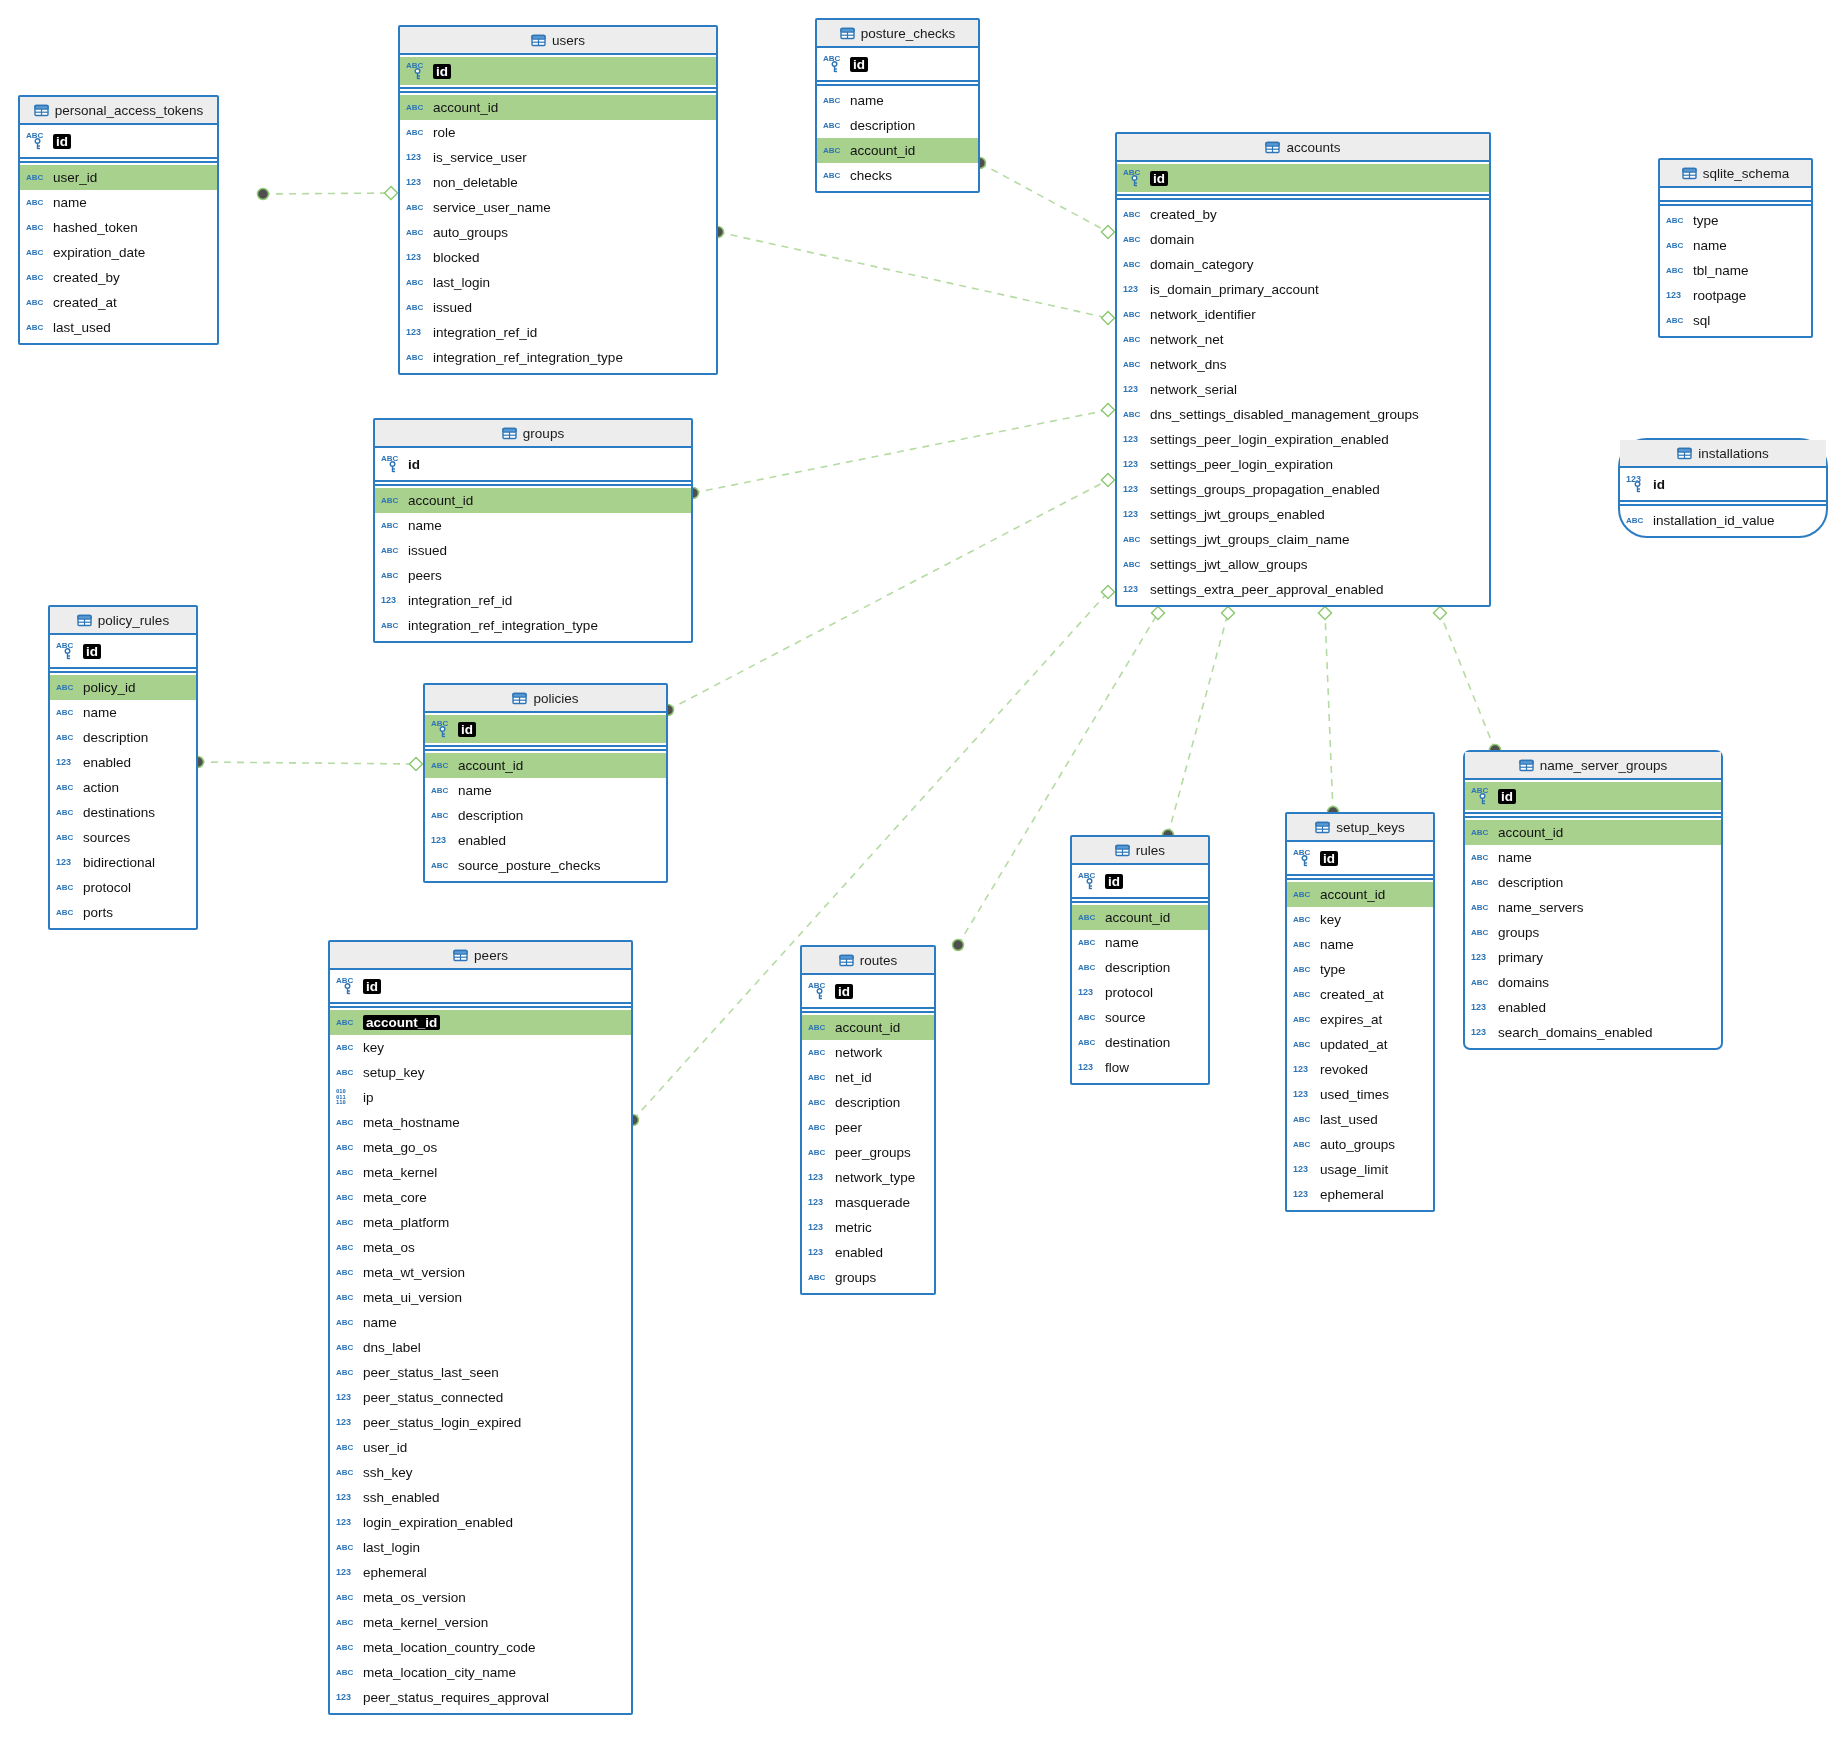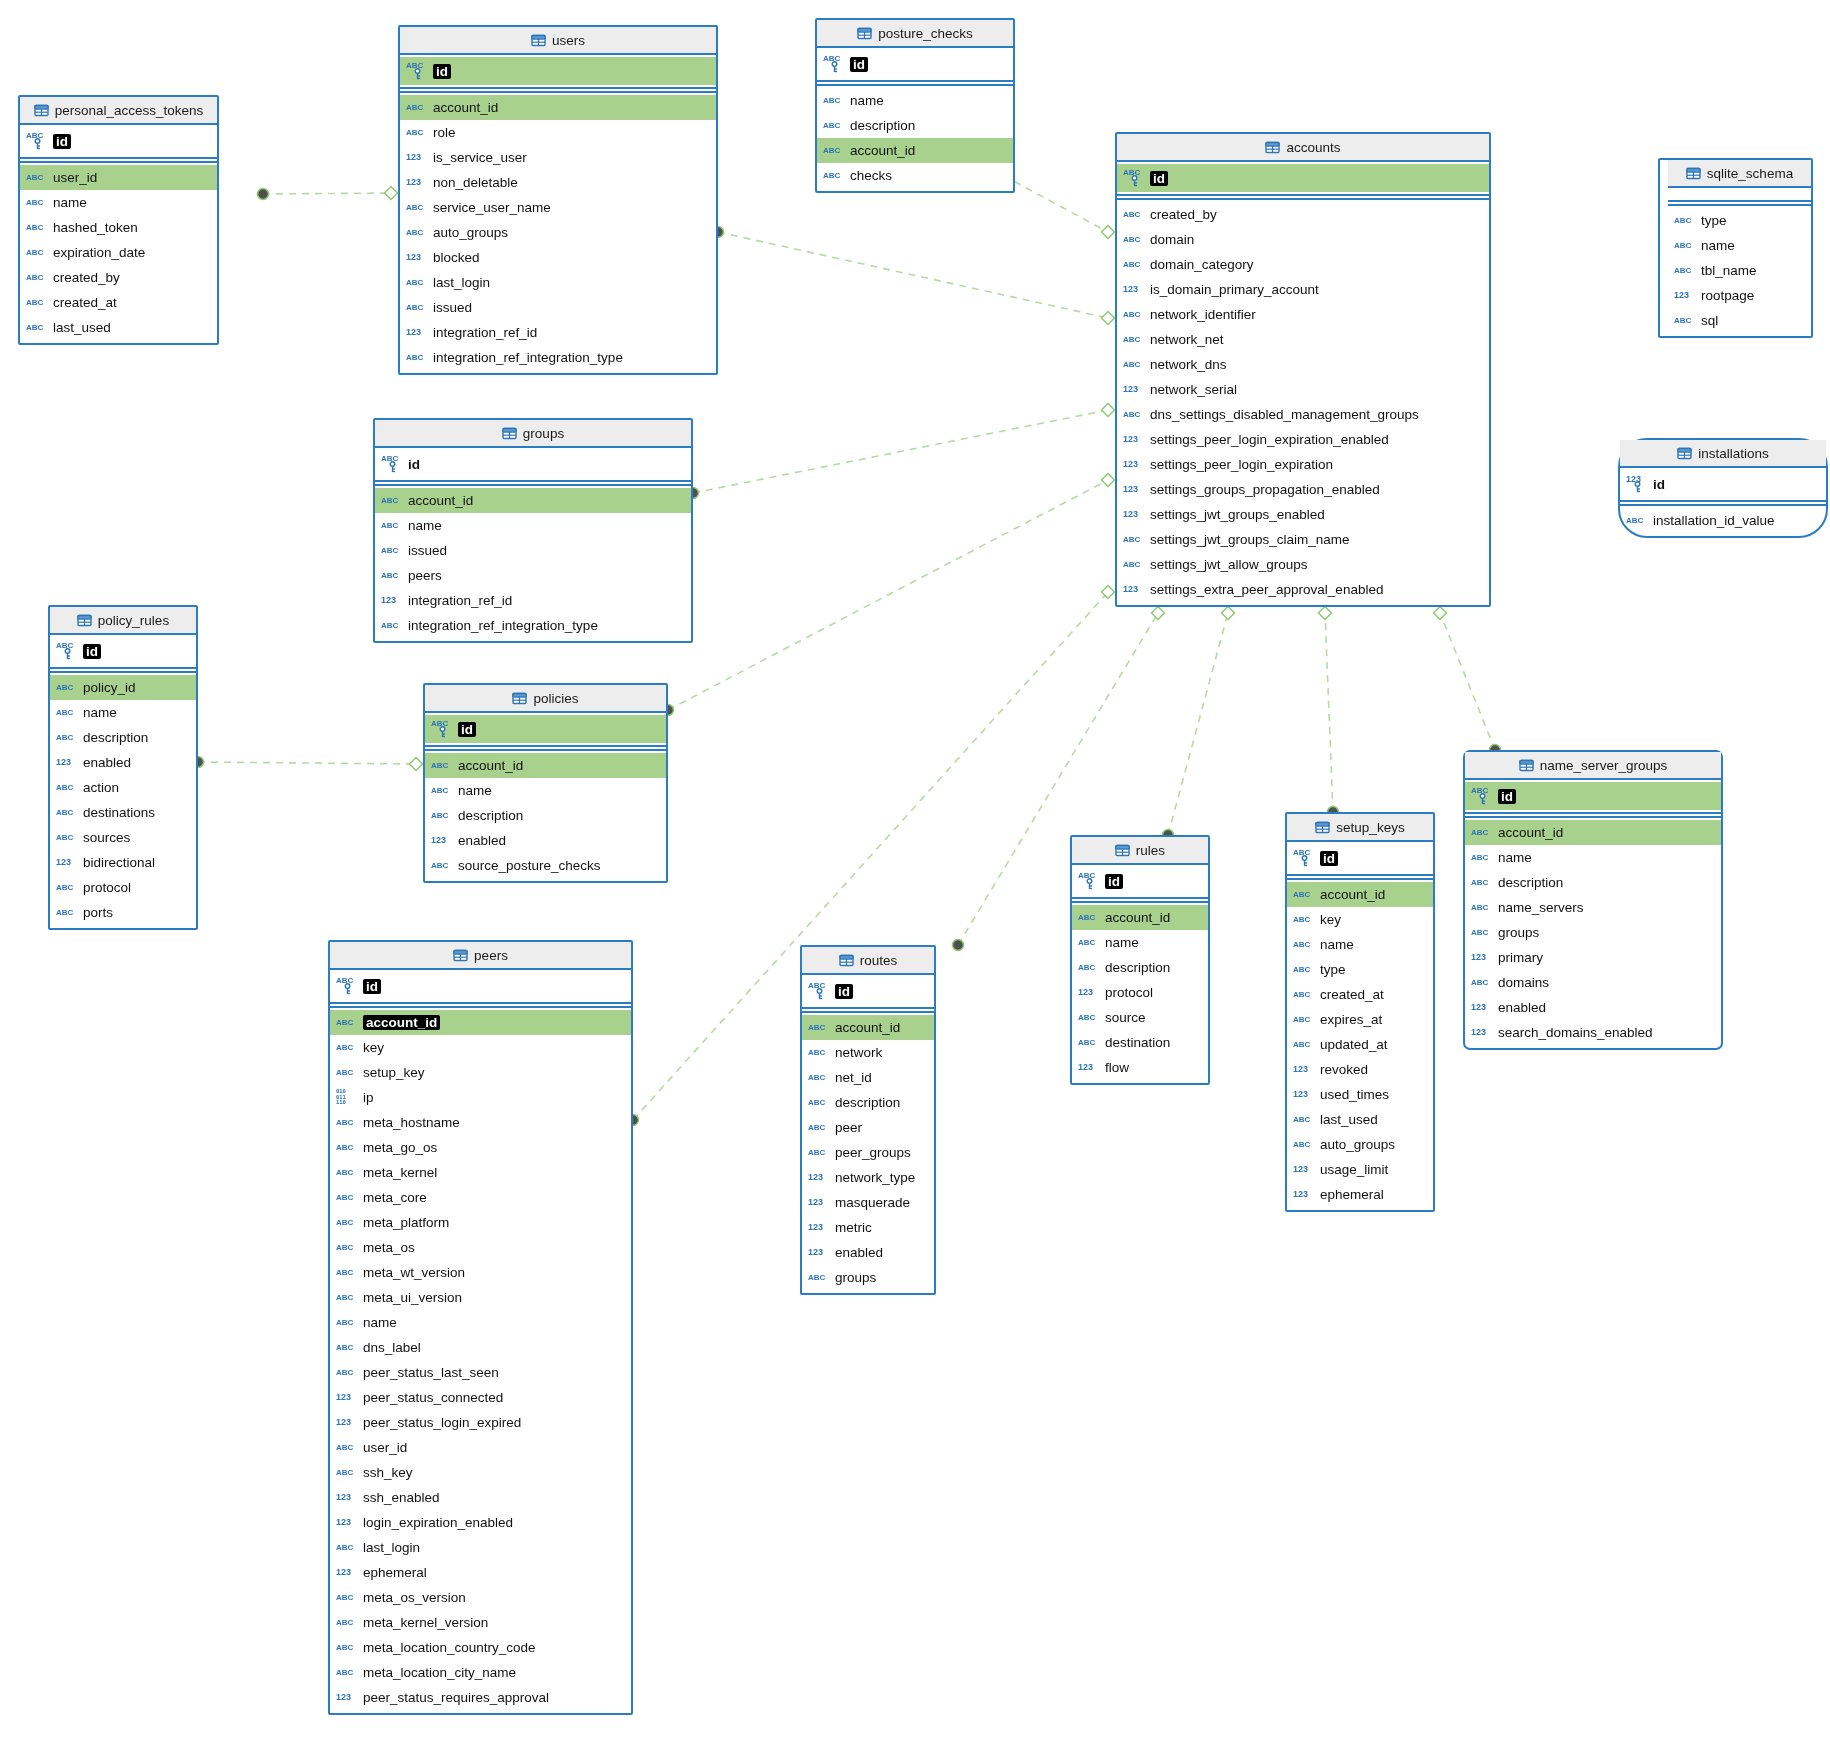--- a/index.html
+++ b/index.html
@@ -209,21 +209,21 @@
         <div class="crow">
           <span class="ticon num">123</span>
           <span class="clabel">integration_ref_id</span>
         </div>
         <div class="crow">
           <span class="ticon">ABC</span>
           <span class="clabel">integration_ref_integration_type</span>
         </div>
       </div>
     </div>
-    <div class="tbl" style="left: 815px; top: 18px; width: 200px;">
+    <div class="tbl" style="left: 815px; top: 18px; width: 165px;">
       <div class="thead">
         <svg width="15" height="13" viewBox="0 0 15 13">
           <rect x="1" y="1.5" width="13" height="10" fill="#ffffff" stroke="#2e75b6" stroke-width="1.4" rx="1"></rect>
           <rect x="1" y="1.5" width="13" height="3.6" fill="#5b9bd5" stroke="#2e75b6" stroke-width="1.4" rx="1"></rect>
           <line x1="7.5" y1="5" x2="7.5" y2="11.5" stroke="#2e75b6" stroke-width="1.2"></line>
           <line x1="1" y1="8.2" x2="14" y2="8.2" stroke="#2e75b6" stroke-width="1.2"></line>
         </svg>
         <span class="tname">posture_checks</span>
       </div>
       <div class="pksec">
@@ -343,21 +343,21 @@
         <div class="crow">
           <span class="ticon">ABC</span>
           <span class="clabel">settings_jwt_allow_groups</span>
         </div>
         <div class="crow">
           <span class="ticon num">123</span>
           <span class="clabel">settings_extra_peer_approval_enabled</span>
         </div>
       </div>
     </div>
-    <div class="tbl" style="left: 1658px; top: 158px; width: 155px; padding-left: 8px;">
+    <div class="tbl" style="left: 1658px; top: 158px; width: 155px;">
       <div class="thead">
         <svg width="15" height="13" viewBox="0 0 15 13">
           <rect x="1" y="1.5" width="13" height="10" fill="#ffffff" stroke="#2e75b6" stroke-width="1.4" rx="1"></rect>
           <rect x="1" y="1.5" width="13" height="3.6" fill="#5b9bd5" stroke="#2e75b6" stroke-width="1.4" rx="1"></rect>
           <line x1="7.5" y1="5" x2="7.5" y2="11.5" stroke="#2e75b6" stroke-width="1.2"></line>
           <line x1="1" y1="8.2" x2="14" y2="8.2" stroke="#2e75b6" stroke-width="1.2"></line>
         </svg>
         <span class="tname">sqlite_schema</span>
       </div>
       <div class="pksec empty"></div>

